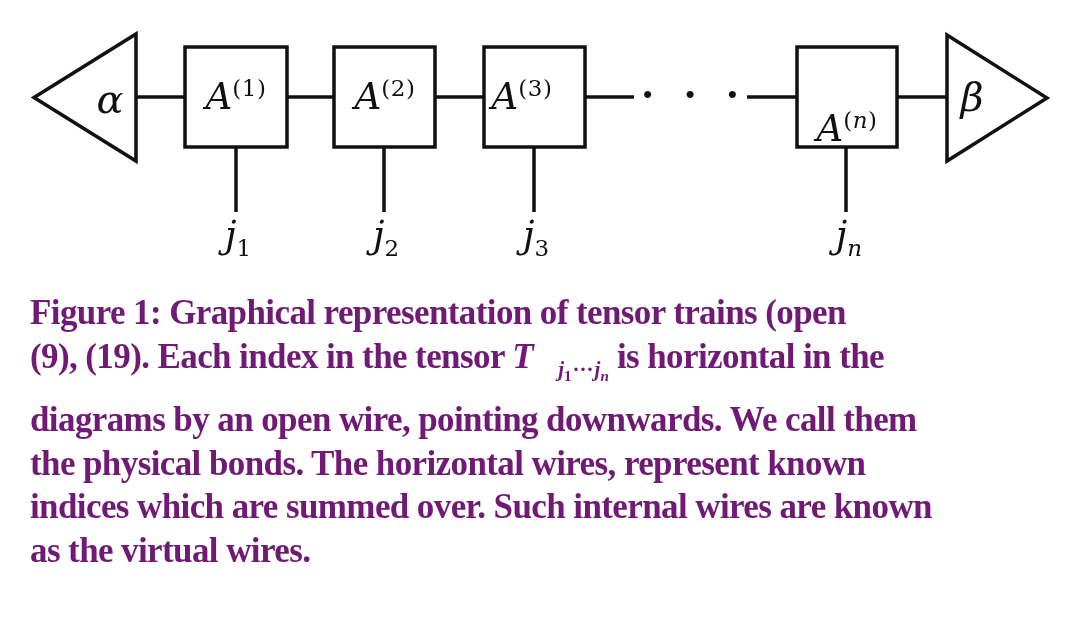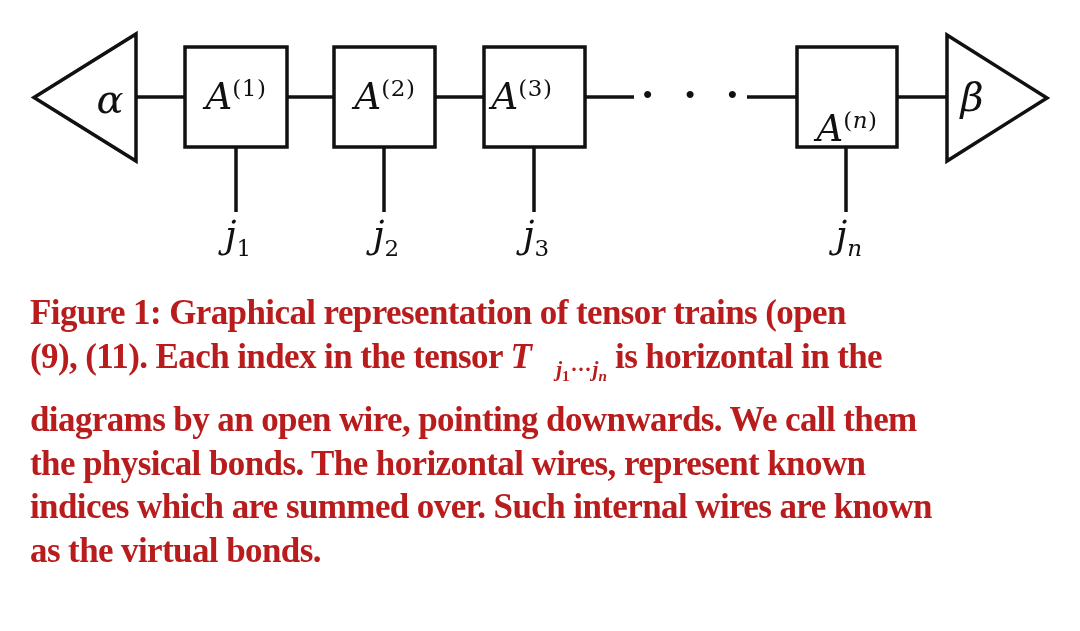--- a/index.html
+++ b/index.html
@@ -34,21 +34,21 @@
   .dots { font-size:38px; font-weight:bold; letter-spacing:8px; }
 
   
   .caption {
     position:absolute; left:30px; top:291px; width:1045px;
     font-family:"Liberation Serif", serif;
     font-weight:bold;
     font-size:35px;
     line-height:43.5px;
     letter-spacing:-0.6px;
-    color:#b91c1c;
+    color:#701a75;
   }
   .cap-line { white-space:nowrap; }
   .math { font-weight:bold; }
   .math .mi { font-style:italic; }
   .math > .msub { font-size:0.60em; letter-spacing:0;margin-left:25px; }
   .math .msub .mss { font-size:0.72em; }
   .math .cd { margin:0 1px; }
 </style>
 </head>
 <body>
@@ -88,18 +88,18 @@
   <div class="dlabel dots" style="left:694px; top:94px;">· · ·</div>
 
   <div class="dlabel j-label" style="left:238px; top:237px;"><span class="base">j</span><sub>1</sub></div>
   <div class="dlabel j-label" style="left:386px; top:237px;"><span class="base">j</span><sub>2</sub></div>
   <div class="dlabel j-label" style="left:536px; top:237px;"><span class="base">j</span><sub>3</sub></div>
   <div class="dlabel j-label" style="left:849px; top:237px;"><span class="base">j</span><sub class="it">n</sub></div>
 </div>
 
 <div class="caption">
   <div class="cap-line">Figure 1: Graphical representation of tensor trains (open</div>
-  <div class="cap-line"><span>(9), (11). Each index in the tensor </span><span class="math"><span class="mi">T</span><sub class="msub"><span class="mi">j</span><sub class="mss">1</sub><span class="cd">···</span><span class="mi">j</span><sub class="mss it mi">n</sub></sub></span><span> is horizontal in the</span></div>
+  <div class="cap-line"><span>(9), (19). Each index in the tensor </span><span class="math"><span class="mi">T</span><sub class="msub"><span class="mi">j</span><sub class="mss">1</sub><span class="cd">···</span><span class="mi">j</span><sub class="mss it mi">n</sub></sub></span><span> is horizontal in the</span></div>
   <div class="cap-line">diagrams by an open wire, pointing downwards. We call them</div>
   <div class="cap-line">the physical bonds. The horizontal wires, represent known</div>
   <div class="cap-line">indices which are summed over. Such internal wires are known</div>
-  <div class="cap-line">as the virtual bonds.</div>
+  <div class="cap-line">as the virtual wires.</div>
 </div>
 
 </body></html>

